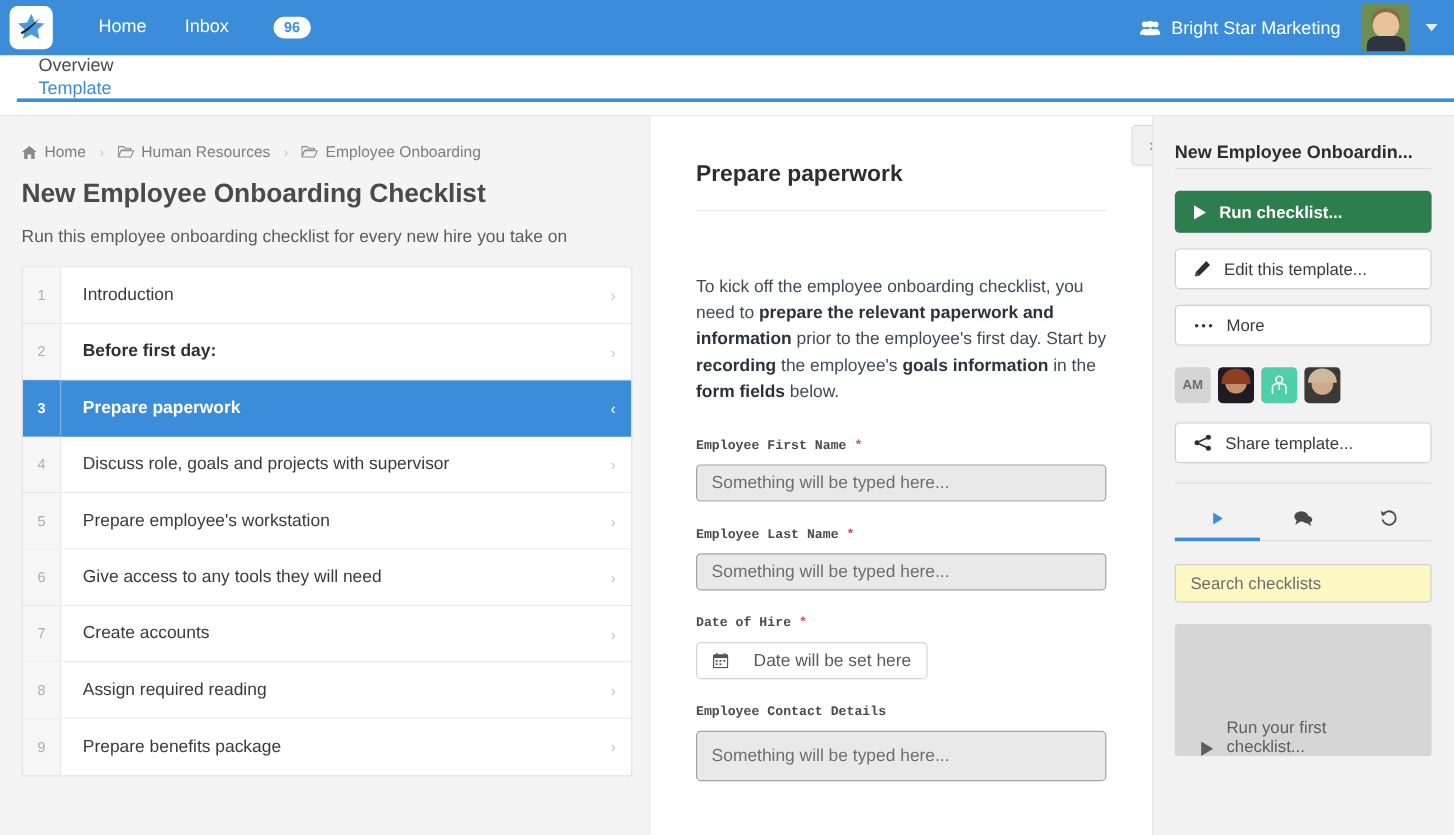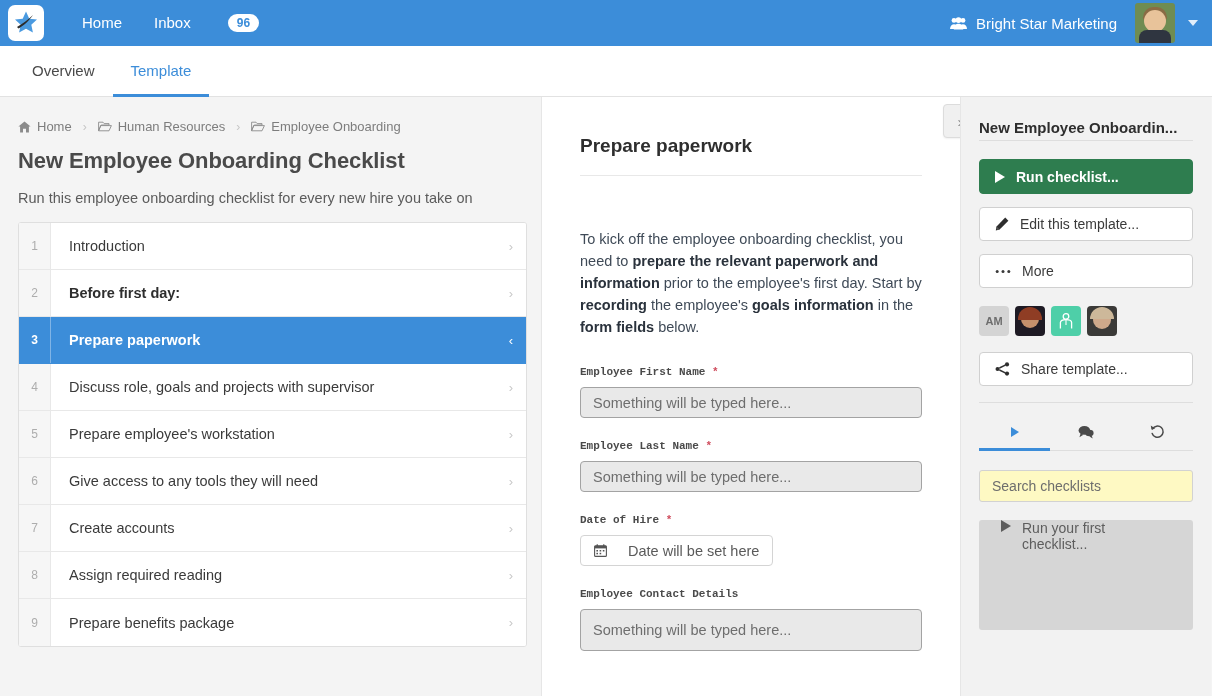--- a/index.html
+++ b/index.html
@@ -92,20 +92,21 @@
   }
 
   
   .tabbar {
     height: 51px;
     background: #ffffff;
     border-bottom: 1px solid #e2e2e2;
     display: flex;
     align-items: stretch;
     padding-left: 14px;
+    flex-direction: column;
   }
   .tab {
     display: flex; align-items: center;
     padding: 0 18px;
     font-size: 15px;
     color: #4a4a4a;
     cursor: pointer;
     border-bottom: 3px solid transparent;
     margin-bottom: -1px;
   }
@@ -361,21 +362,21 @@
     padding: 0 12px;
     font-size: 14px;
     color: #6d6d6d;
     margin: 19px 0 18px 0;
   }
   .empty-card {
     width: 100%;
     background: #d6d6d6;
     border-radius: 3px;
     height: 110px;
-    display: flex; align-items: flex-start;
+    display: flex; align-items: flex-end;
     padding: 0 22px;
     font-size: 14px;
     color: #5d5d5d;
     gap: 11px;
   }
 
   .play-tri {
     width: 0; height: 0;
     border-top: 6px solid transparent;
     border-bottom: 6px solid transparent;

